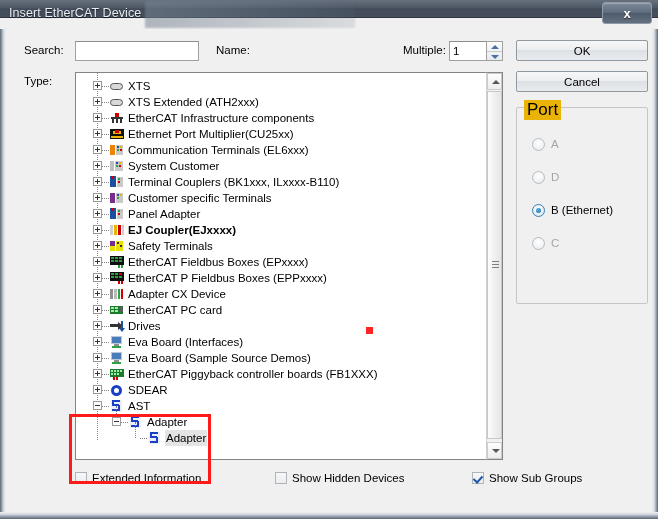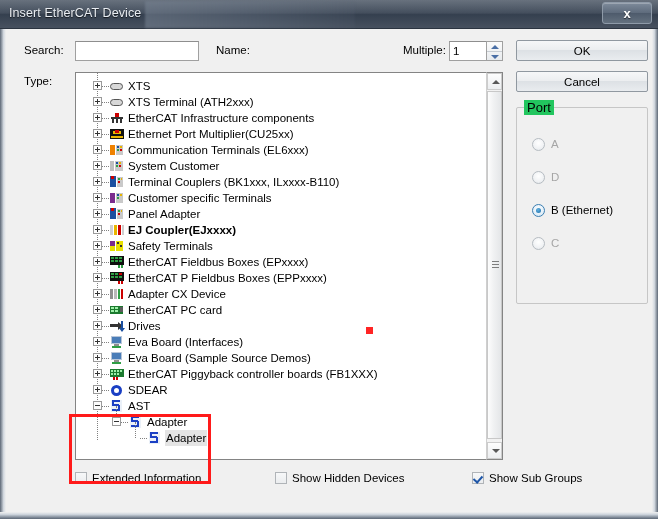--- a/index.html
+++ b/index.html
@@ -23,21 +23,21 @@
     height: 519px;
     box-sizing: border-box;
     background: #f0f0f0;
   }
 
   
   .titlebar {
     position: absolute;
     left: 0; top: 0;
     width: 658px;
-    height: 29px;
+    height: 18px;
     background: linear-gradient(to bottom, #4f5a68 0%, #3f4a59 45%, #35404f 52%, #47515f 100%);
     border-bottom: 1px solid #2b3440;
     box-sizing: border-box;
   }
   .titlebar .glass-sheen {
     position: absolute;
     left: 0; top: 0;
     width: 658px; height: 14px;
     background: linear-gradient(to bottom, rgba(255,255,255,0.14), rgba(255,255,255,0.02));
   }
@@ -308,23 +308,23 @@
     height: 197px;
     border: 1px solid #c6c6c6;
     border-radius: 2px;
     box-sizing: border-box;
     background: transparent;
   }
   .group-title {
     position: absolute;
     left: 518px;
     top: 71px;
-    background: #22c55e;
+    background: #eab308;
     padding: 0 3px;
-    font-size: 13px;
+    font-size: 17px;
     color: #000;
   }
   .radio-row {
     position: absolute;
     left: 0;
     height: 16px;
     font-size: 11.5px;
     white-space: nowrap;
   }
   .radio {
@@ -465,21 +465,21 @@
               <i style="left:1px;top:4px;width:13px;height:7px;background:#d8d8d8;border:1px solid #555;border-radius:4px;box-sizing:border-box;"></i>
             </span>
             <span class="label" style="position:absolute;left:51px;top:0;">XTS</span>
           </div>
           <div class="row" style="top:21px;">
             <span class="dotline-h" style="left:26px;top:8px;width:7px;"></span>
             <span class="plus" style="left:17px;top:3px;"></span>
             <span class="tico" style="left:33px;">
               <i style="left:1px;top:4px;width:13px;height:7px;background:#d8d8d8;border:1px solid #555;border-radius:4px;box-sizing:border-box;"></i>
             </span>
-            <span class="label" style="position:absolute;left:51px;top:0;">XTS Terminal (ATH2xxx)</span>
+            <span class="label" style="position:absolute;left:51px;top:0;">XTS Extended (ATH2xxx)</span>
           </div>
           <div class="row" style="top:37px;">
             <span class="dotline-h" style="left:26px;top:8px;width:7px;"></span>
             <span class="plus" style="left:17px;top:3px;"></span>
             <span class="tico" style="left:33px;">
               <i style="left:6px;top:2px;width:4px;height:4px;background:#cc0000;"></i>
               <i style="left:2px;top:6px;width:12px;height:2px;background:#333;"></i>
               <i style="left:3px;top:8px;width:2px;height:4px;background:#333;"></i>
               <i style="left:11px;top:8px;width:2px;height:4px;background:#333;"></i>
               <i style="left:7px;top:8px;width:2px;height:4px;background:#333;"></i>

